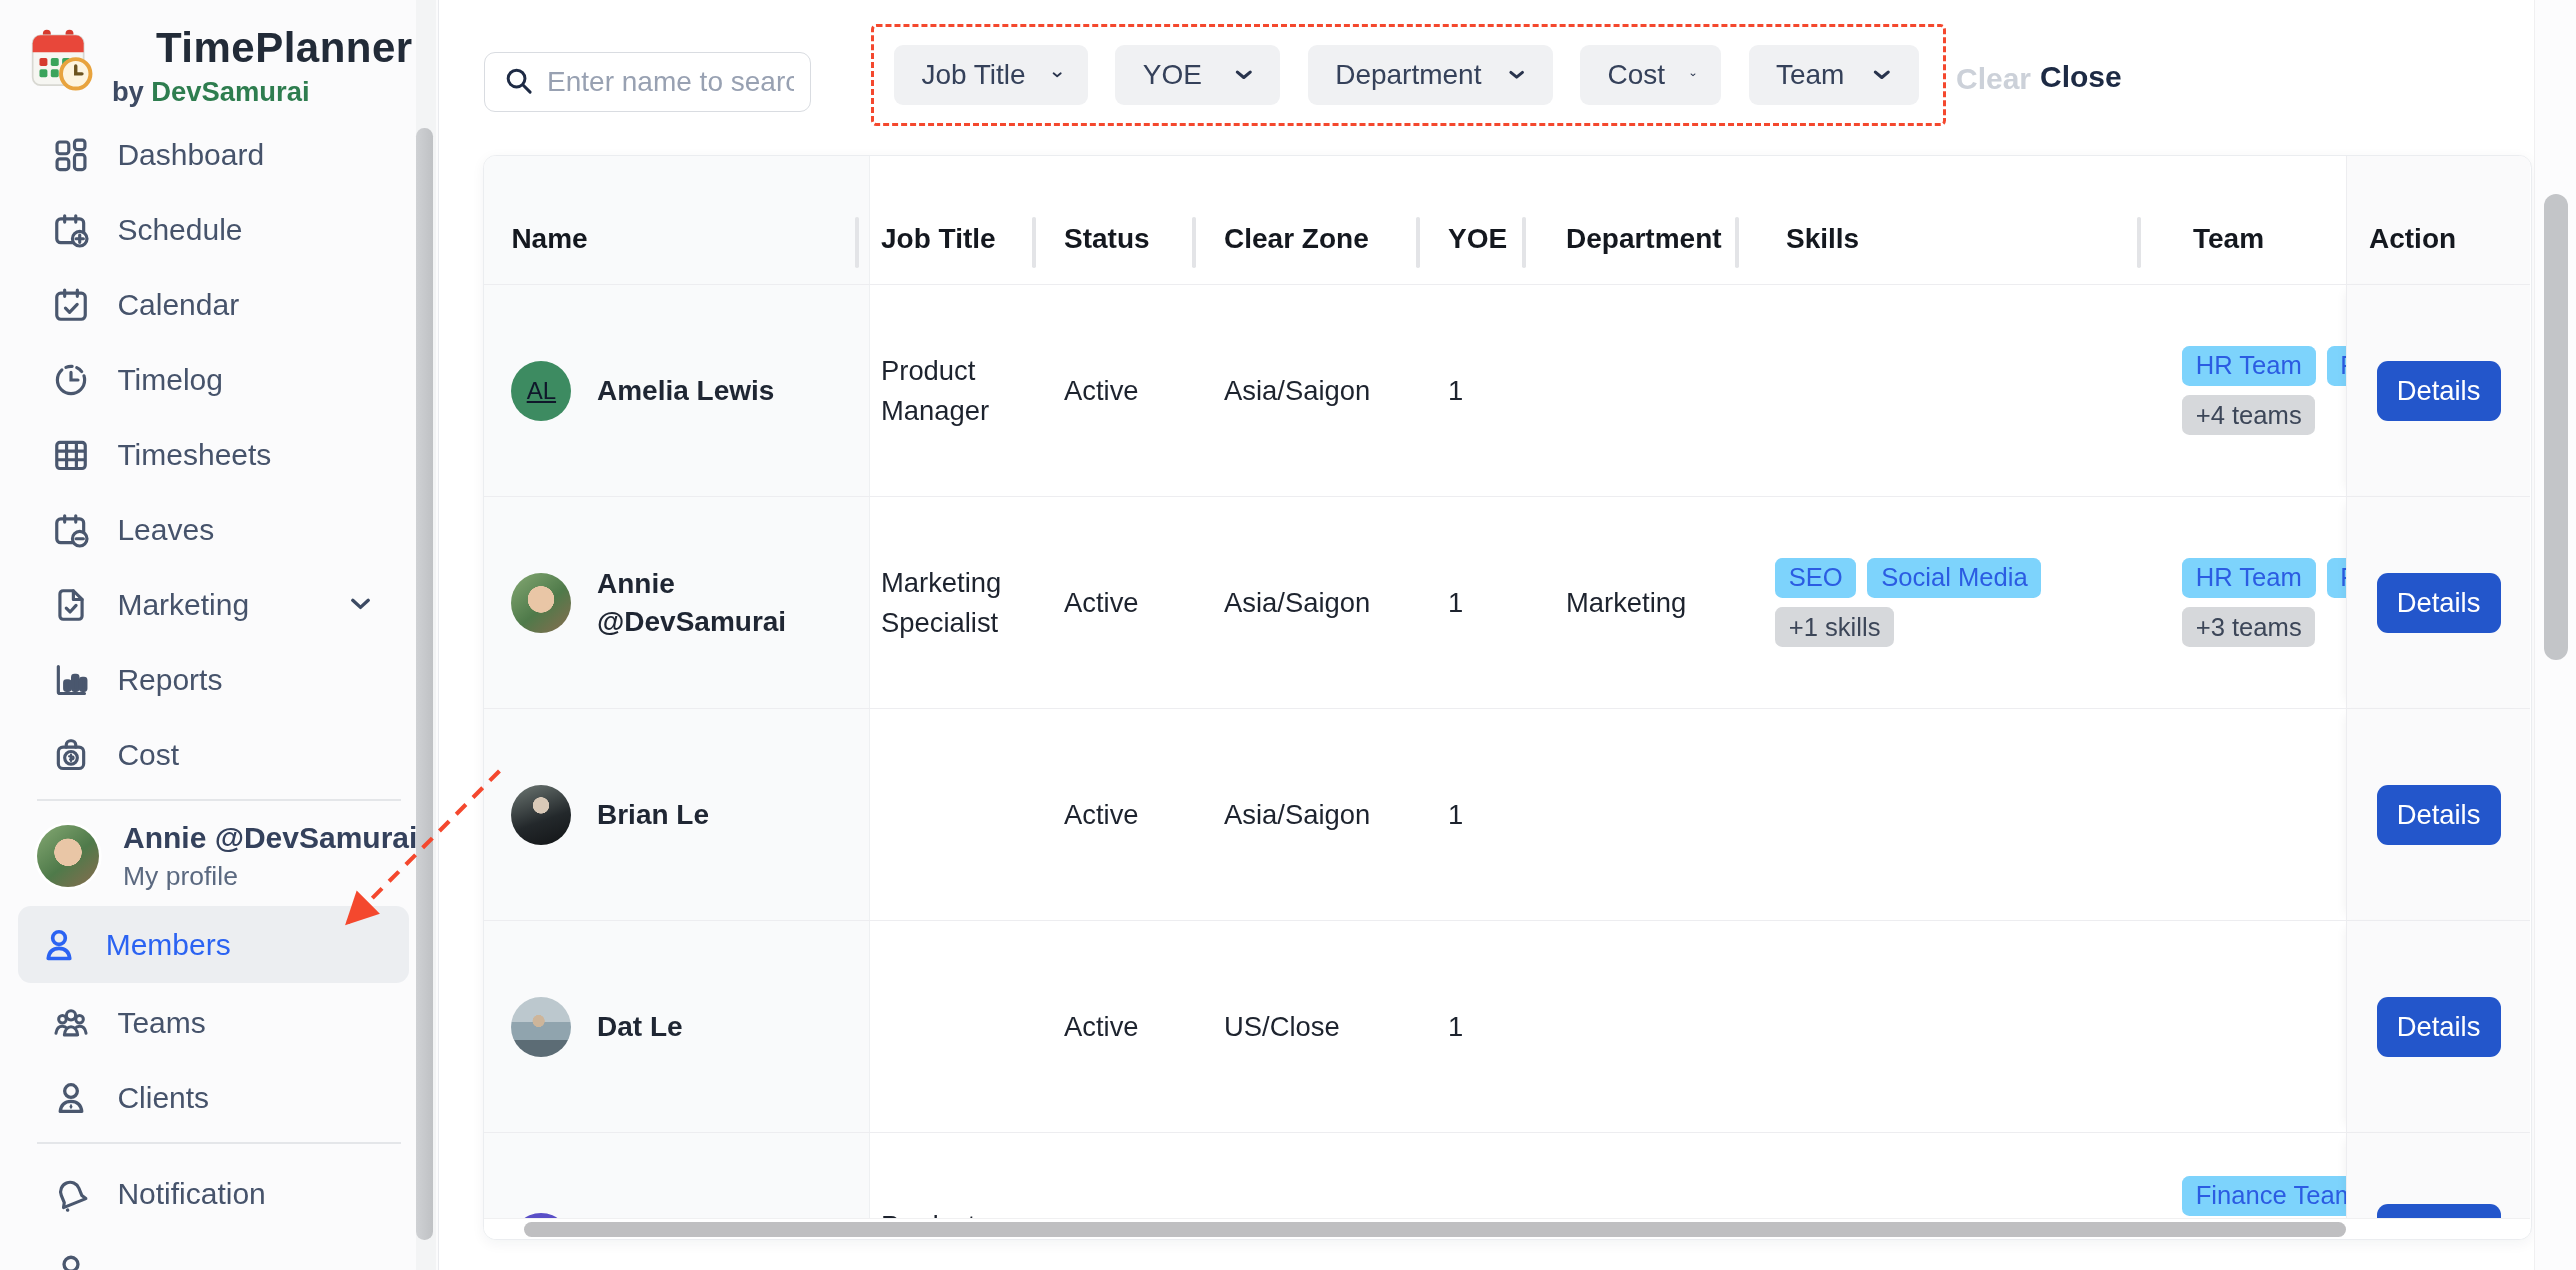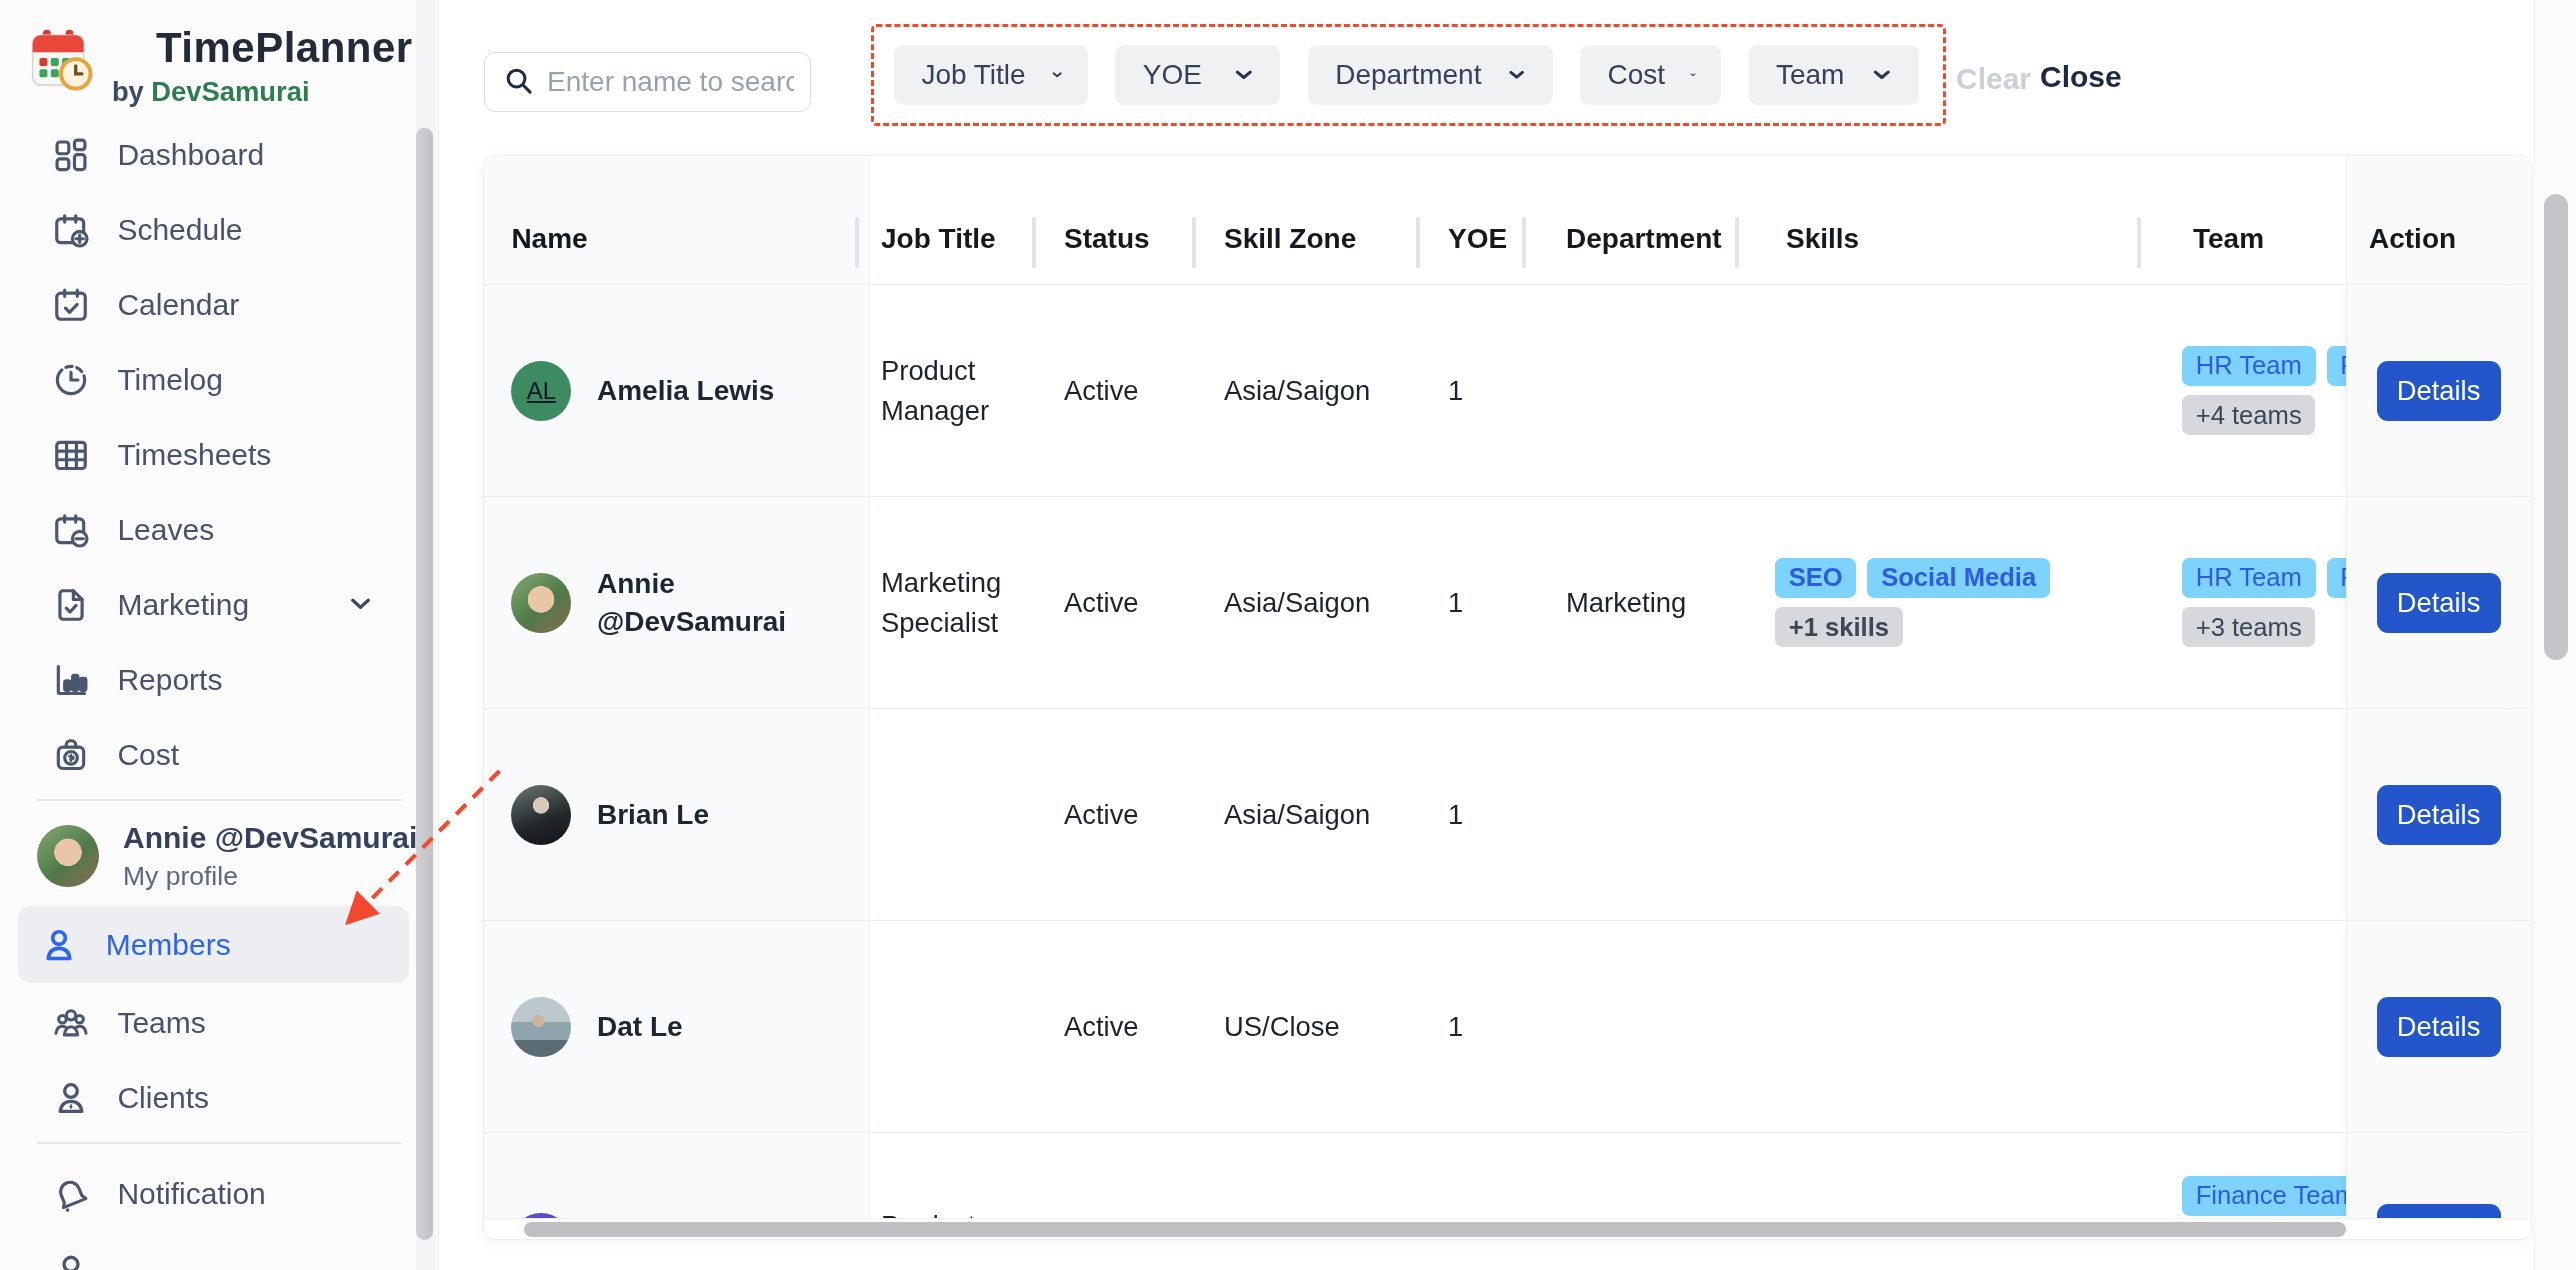--- a/index.html
+++ b/index.html
@@ -69,21 +69,21 @@
     box-shadow:0 3.7px 12.8px rgba(20,30,60,.05); overflow:hidden; }
   .tviewport { position:absolute; left:0; top:0; width:2046px; height:1064px; overflow:hidden; }
 
   .thead { position:relative; height:128px; }
   .trow { position:relative; height:212px; border-top:1.8px solid #ededf0; }
   .cell { position:absolute; top:0; height:100%; }
   .c-name{left:0;width:386px;background:#f9fafb;border-right:1.8px solid #eef0f2;
     display:flex;align-items:center;gap:25.6px;padding-left:27.4px;}
   .c-job{left:386px;width:183px;} .c-status{left:569px;width:160px;}
   .c-tz{left:729px;width:224px;} .c-yoe{left:953px;width:119px;}
-  .c-dept{left:1071px;width:219px;} .c-skills{left:1291px;width:407px;font-weight:bold;}
+  .c-dept{left:1071px;width:219px;} .c-skills{left:1291px;width:407px;}
   .c-team{left:1698px;width:165px;overflow:hidden;}
   .c-action{left:1862px;width:184px;background:#fafafb;border-left:1.8px solid #ededf0;
     box-shadow:-7.3px 0 11px -7.3px rgba(0,0,0,.07);
     display:flex;align-items:center;justify-content:center;}
   .vc { display:flex; align-items:center; padding-left:11px; }
   .c-skills.vc{padding-left:1.8px;} .c-team{padding-left:0;}
 
   .thead .hcell { display:flex; align-items:flex-end; padding-bottom:29px; font-size:28px;
     font-weight:700; color:#14181f; }
   .thead .c-name { background:#f9fafb; align-items:flex-end; padding-bottom:29px; }
@@ -357,21 +357,21 @@
   <button class="clear-btn">Clear</button>
   <button class="close-btn">Close</button>
 
   <div class="card">
     <div class="tviewport">
 
       <div class="thead">
         <div class="cell c-name hcell">Name</div>
         <div class="cell c-job hcell vc">Job Title</div>
         <div class="cell c-status hcell vc">Status</div>
-        <div class="cell c-tz hcell vc">Skill Zone</div>
+        <div class="cell c-tz hcell vc">Clear Zone</div>
         <div class="cell c-yoe hcell vc">YOE</div>
         <div class="cell c-dept hcell vc">Department</div>
         <div class="cell c-skills hcell vc" style="padding-left:11px">Skills</div>
         <div class="cell c-team hcell vc" style="padding-left:11px">Team</div>
         <div class="cell c-action hcell">Action</div>
         <span class="hsep" style="left:371px"></span>
         <span class="hsep" style="left:548px"></span>
         <span class="hsep" style="left:708px"></span>
         <span class="hsep" style="left:932px"></span>
         <span class="hsep" style="left:1038px"></span>

